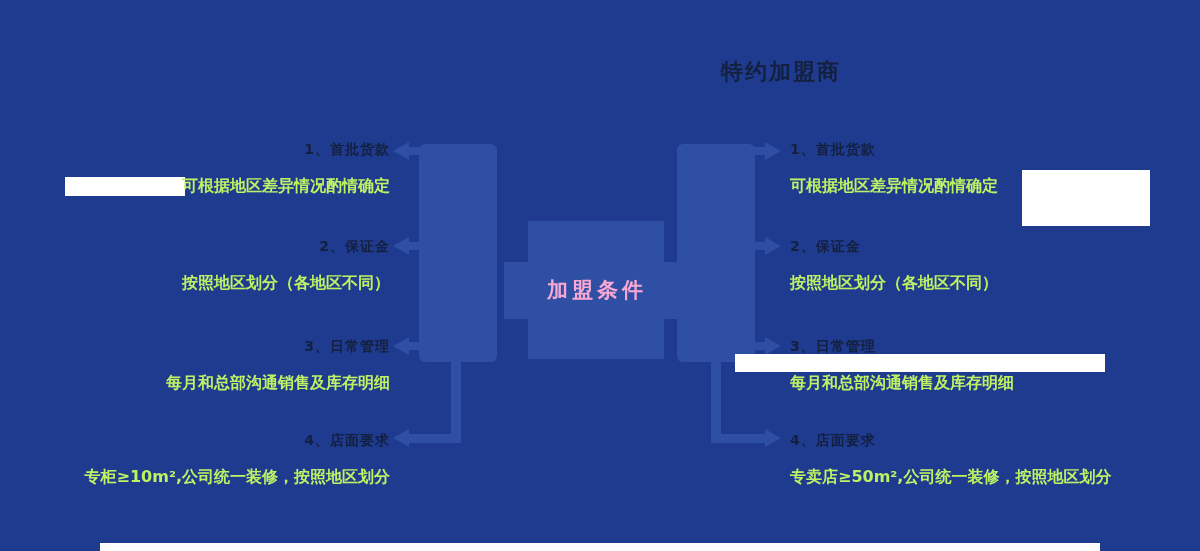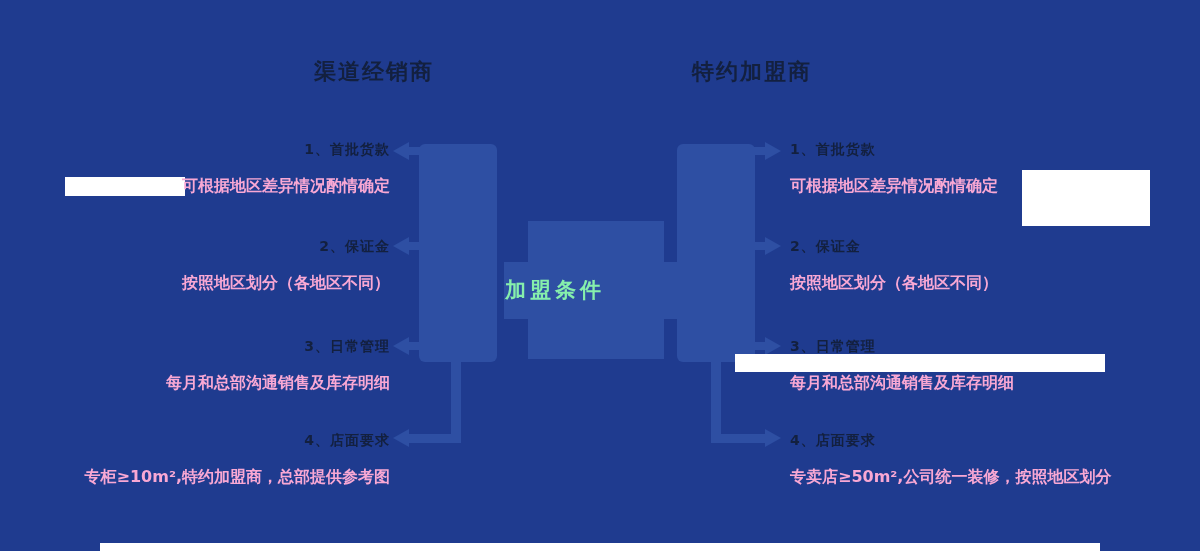--- a/index.html
+++ b/index.html
@@ -16,25 +16,25 @@
     position:absolute;top:57px;width:200px;text-align:center;
     font-size:22px;font-weight:bold;color:#13203f;letter-spacing:2px;z-index:3;
   }
   .item{position:absolute;z-index:3;}
   .left-col{left:20px;width:370px;text-align:right;}
   .right-col{left:790px;width:380px;text-align:left;}
   .item .heading{
     font-size:14px;font-weight:bold;color:#13203f;line-height:24px;letter-spacing:1px;
   }
   .item .detail{
-    margin-top:15px;font-size:16px;font-weight:600;color:#f9a8d4;line-height:20px;
+    margin-top:15px;font-size:16px;font-weight:600;color:#bef264;line-height:20px;
   }
   .center-label{
-    position:absolute;left:505px;top:276px;width:184px;
-    color:#86efac;font-size:21px;font-weight:bold;letter-spacing:4px;z-index:3;
+    position:absolute;left:505px;top:276px;width:184px;text-align:center;
+    color:#f9a8d4;font-size:21px;font-weight:bold;letter-spacing:4px;z-index:3;
   }
 </style>
 </head>
 <body>
 
 <div class="canvas">
 
   <svg class="connectors" width="1200" height="551" viewBox="0 0 1200 551">
     <g fill="#2e4fa3">
 
@@ -81,40 +81,39 @@
         <polygon points="781,438 765,429 765,447"></polygon>
       </g>
     </g>
   </svg>
 
   <div class="redact" style="left:65px;top:177px;width:120px;height:19px;"></div>
   <div class="redact" style="left:1022px;top:170px;width:128px;height:56px;"></div>
   <div class="redact" style="left:735px;top:354px;width:370px;height:18px;"></div>
   <div class="redact" style="left:100px;top:543px;width:1000px;height:8px;"></div>
 
-  <div class="title" style="left:274px;">渠道经销商</div>
-  <div class="title" style="left:652px;">特约加盟商</div>
+  <div class="title" style="left:681px;">特约加盟商</div>
 
   <div class="center-label">加盟条件</div>
 
   <div class="item left-col" style="top:137px;">
     <div class="heading">1、首批货款</div>
     <div class="detail">可根据地区差异情况酌情确定</div>
   </div>
   <div class="item left-col" style="top:234px;">
     <div class="heading">2、保证金</div>
     <div class="detail">按照地区划分（各地区不同）</div>
   </div>
   <div class="item left-col" style="top:334px;">
     <div class="heading">3、日常管理</div>
     <div class="detail">每月和总部沟通销售及库存明细</div>
   </div>
   <div class="item left-col" style="top:428px;">
     <div class="heading">4、店面要求</div>
-    <div class="detail">专柜≥10m²,特约加盟商，总部提供参考图</div>
+    <div class="detail">专柜≥10m²,公司统一装修，按照地区划分</div>
   </div>
 
   <div class="item right-col" style="top:137px;">
     <div class="heading">1、首批货款</div>
     <div class="detail">可根据地区差异情况酌情确定</div>
   </div>
   <div class="item right-col" style="top:234px;">
     <div class="heading">2、保证金</div>
     <div class="detail">按照地区划分（各地区不同）</div>
   </div>

